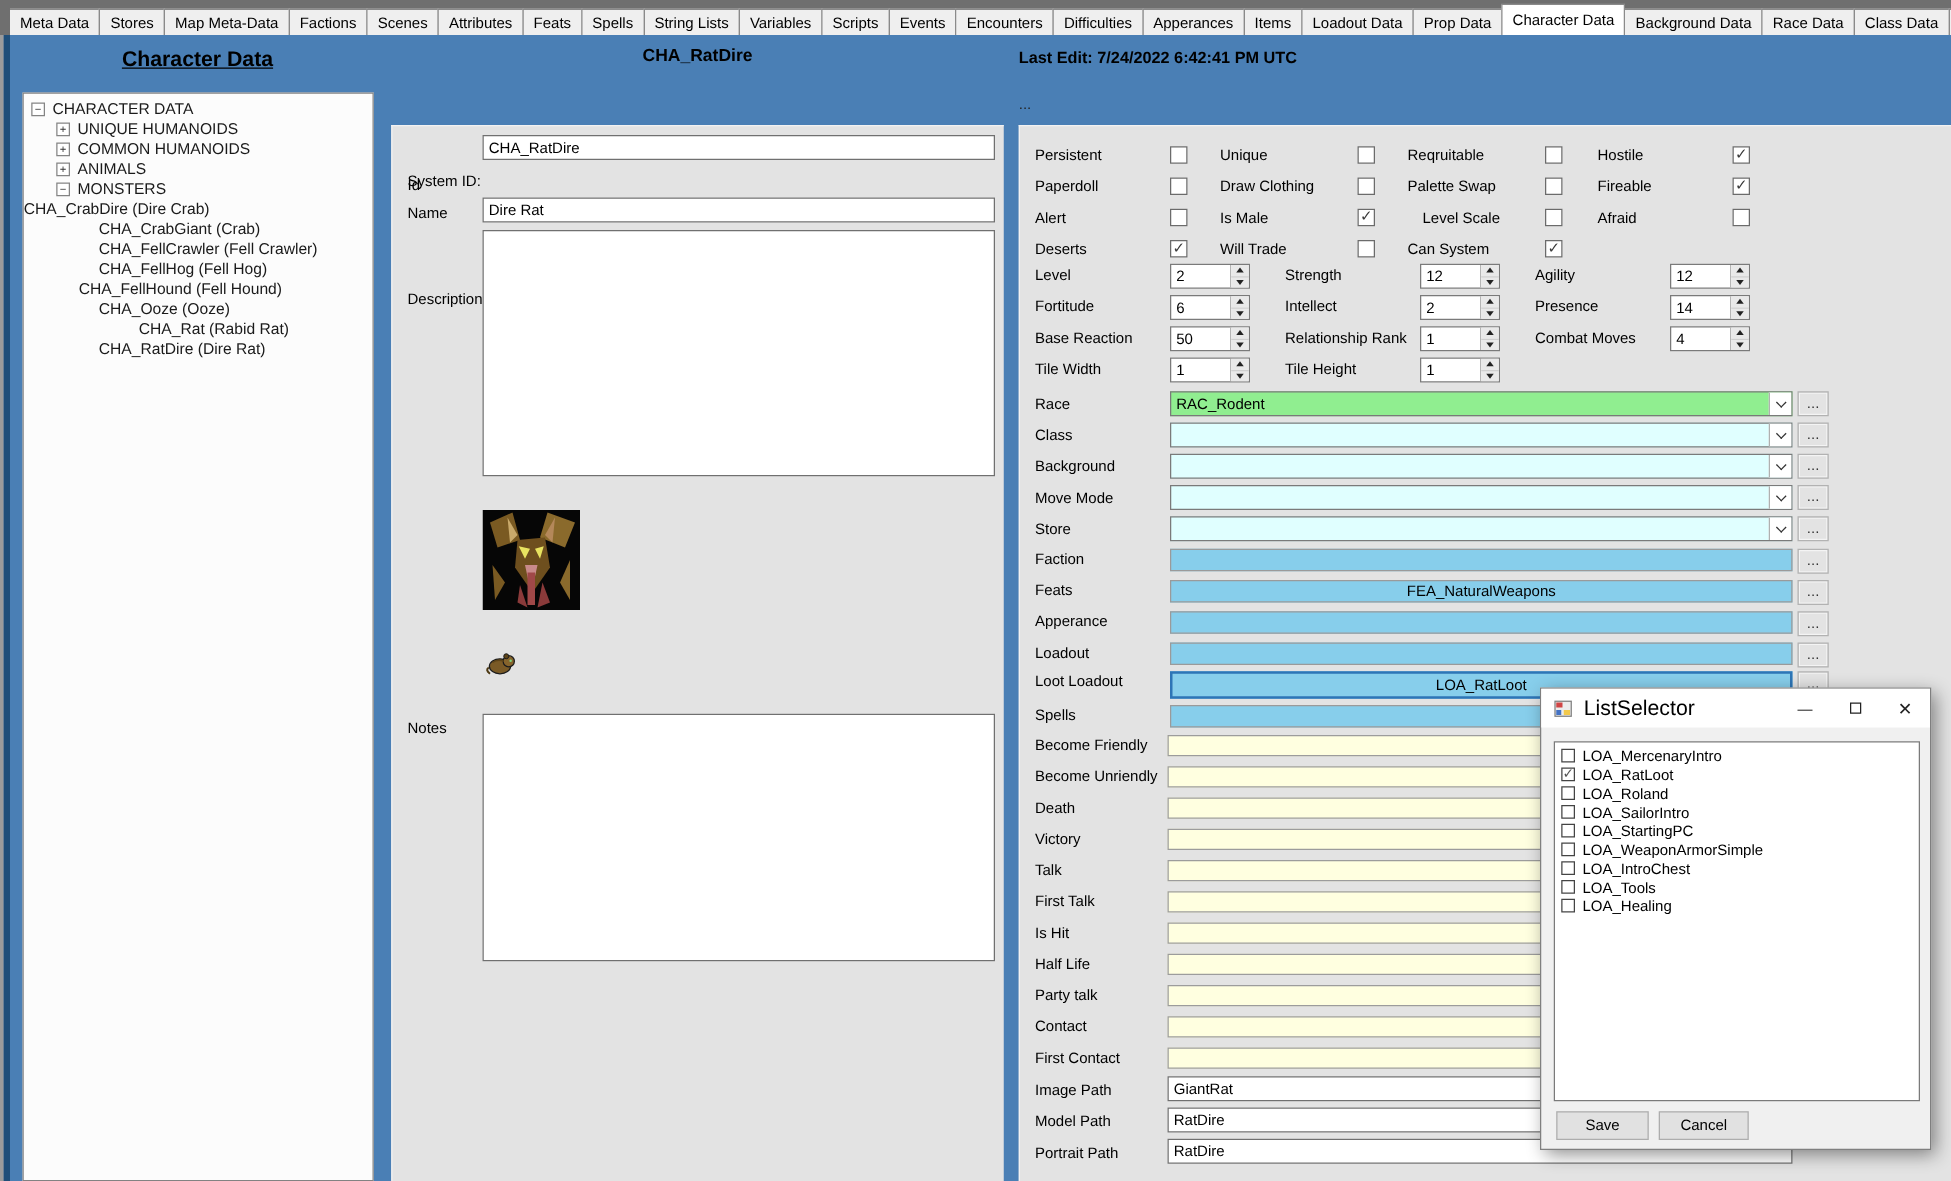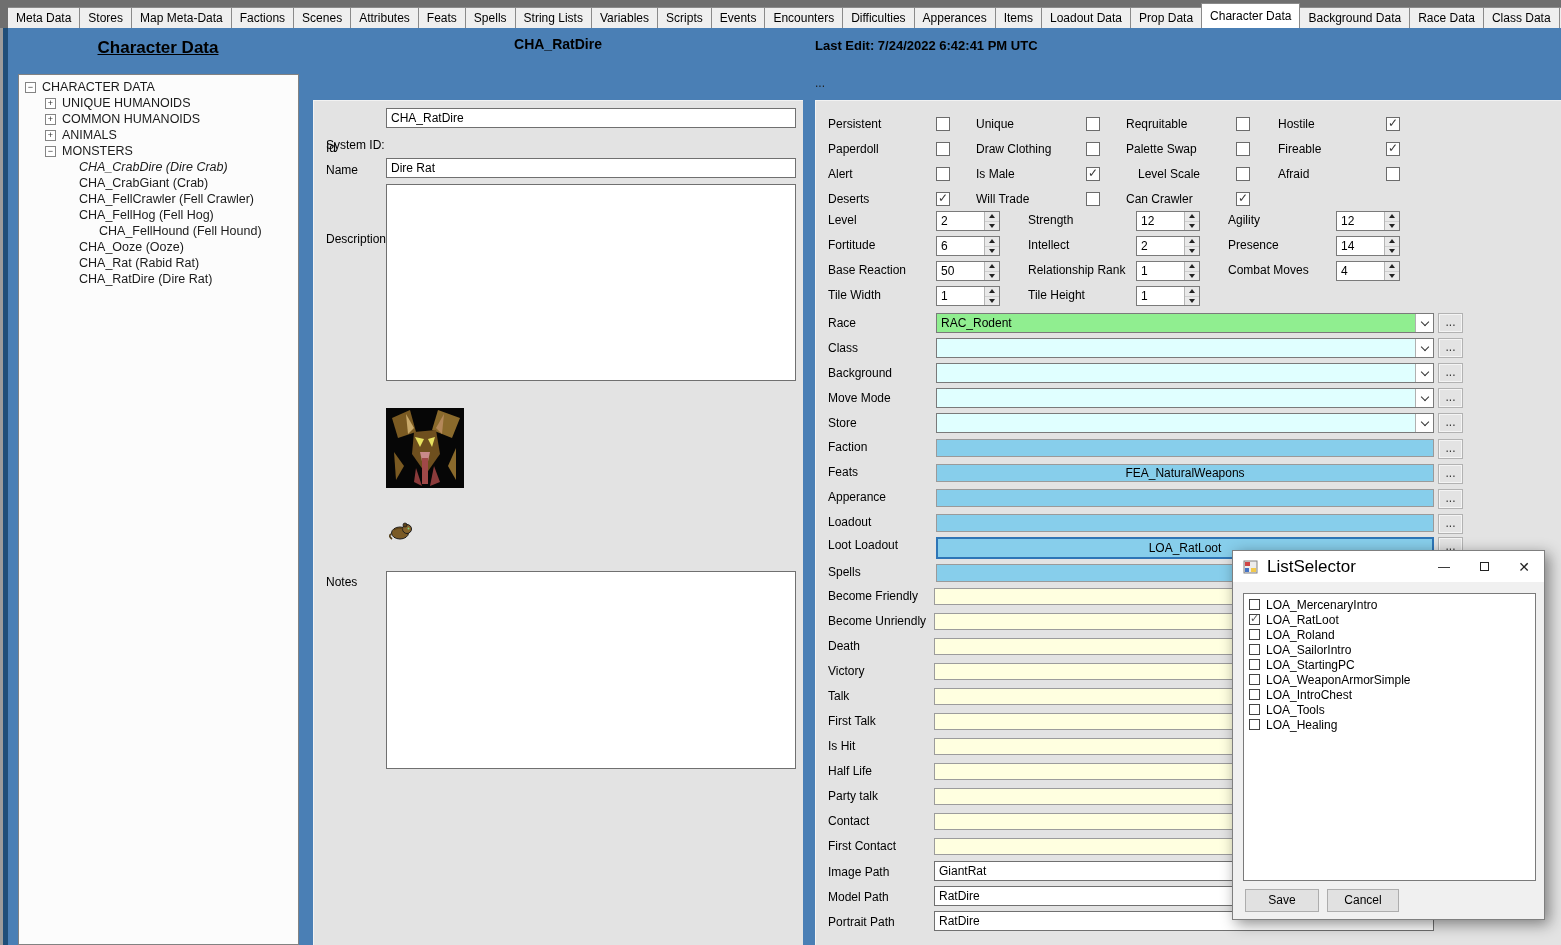--- a/index.html
+++ b/index.html
@@ -137,39 +137,39 @@
         <span class="tlabel">COMMON HUMANOIDS</span>
       </div>
       <div class="trow" style="padding-left: 26px;">
         <span class="tglyph">+</span>
         <span class="tlabel">ANIMALS</span>
       </div>
       <div class="trow" style="padding-left: 26px;">
         <span class="tglyph">−</span>
         <span class="tlabel">MONSTERS</span>
       </div>
-      <div class="trow" style="padding-left: 60px; font-style: italic;">
+      <div class="trow" style="">
         <span class="tlabel">CHA_CrabDire (Dire Crab)</span>
       </div>
       <div class="trow" style="padding-left: 60px;">
         <span class="tlabel">CHA_CrabGiant (Crab)</span>
       </div>
       <div class="trow" style="padding-left: 60px;">
         <span class="tlabel">CHA_FellCrawler (Fell Crawler)</span>
       </div>
       <div class="trow" style="padding-left: 60px;">
         <span class="tlabel">CHA_FellHog (Fell Hog)</span>
       </div>
-      <div class="trow" style="padding-left: 80px;">
+      <div class="trow" style="padding-left: 44px;">
         <span class="tlabel">CHA_FellHound (Fell Hound)</span>
       </div>
       <div class="trow" style="padding-left: 60px;">
         <span class="tlabel">CHA_Ooze (Ooze)</span>
       </div>
-      <div class="trow" style="padding-left: 60px;">
+      <div class="trow" style="padding-left: 60px; margin-left: 32px;">
         <span class="tlabel">CHA_Rat (Rabid Rat)</span>
       </div>
       <div class="trow" style="padding-left: 60px;">
         <span class="tlabel">CHA_RatDire (Dire Rat)</span>
       </div>
     </div>
 
   <div id="node-header">CHA_RatDire</div>
 
   <div id="mid-panel">
@@ -235,21 +235,21 @@
       <div class="plabel" style="left: 160px; top: 66px;">Is Male</div>
       <span class="wcb on" style="left: 270px; top: 66px;"></span>
       <div class="plabel" style="left: 310px; top: 66px; margin-left: 12px;">Level Scale</div>
       <span class="wcb" style="left: 420px; top: 66px;"></span>
       <div class="plabel" style="left: 462px; top: 66px;">Afraid</div>
       <span class="wcb" style="left: 570px; top: 66px;"></span>
       <div class="plabel" style="left: 12px; top: 91px;">Deserts</div>
       <span class="wcb on" style="left: 120px; top: 91px;"></span>
       <div class="plabel" style="left: 160px; top: 91px;">Will Trade</div>
       <span class="wcb" style="left: 270px; top: 91px;"></span>
-      <div class="plabel" style="left: 310px; top: 91px;">Can Crawler</div>
+      <div class="plabel" style="left: 310px; top: 91px;">Can System</div>
       <span class="wcb on" style="left: 420px; top: 91px;"></span>
       <div class="plabel" style="left: 12px; top: 112px;">Level</div>
       <div class="spin" style="left: 120px; top: 110px;">
         <div class="spinval">2</div>
         <div class="spinbtns">
           <div class="sb">
             <i class="tri-up"></i>
           </div>
           <div class="sb">
             <i class="tri-dn"></i>

